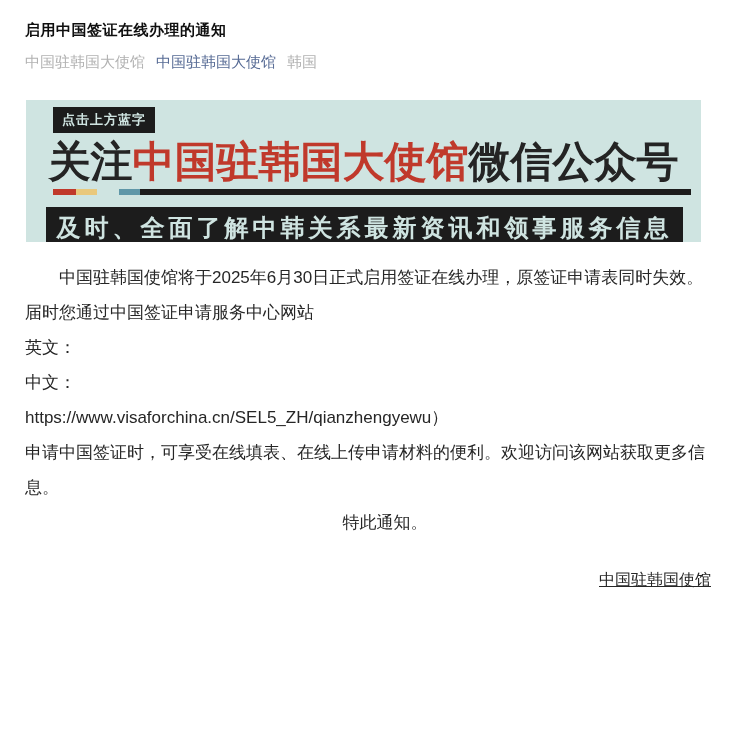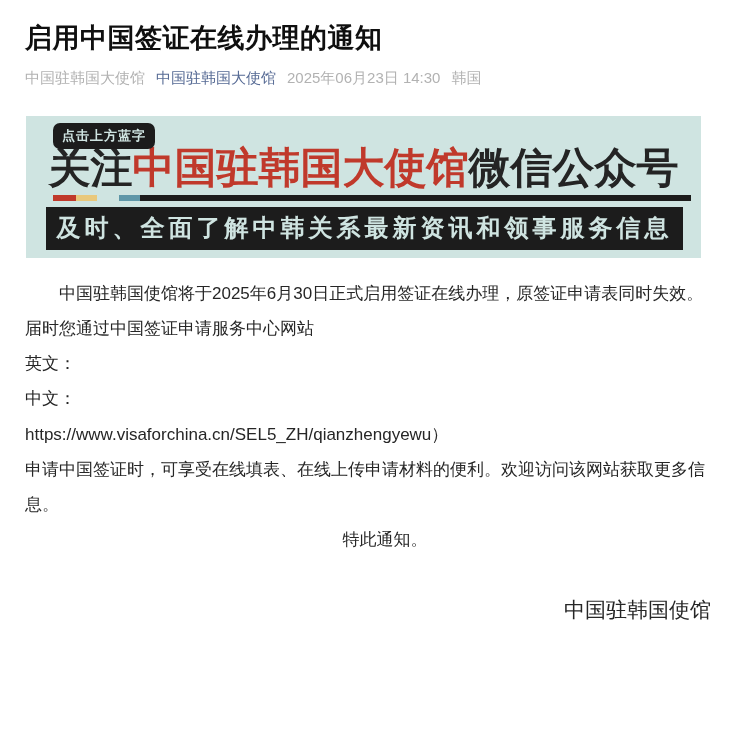--- a/index.html
+++ b/index.html
@@ -9,76 +9,75 @@
   }
   *{margin:0;padding:0;box-sizing:border-box;}
   html,body{background:#ffffff;}
   body{
     width:736px;height:755px;overflow:hidden;
     font-family:"Liberation Sans","DejaVu Sans",sans-serif;
     color:var(--body-text);
   }
   .article{padding:20px 25px 0 25px;}
   .article-title{
-    font-size:27px;font-weight:bold;color:#0f0f0f;
+    font-size:15px;font-weight:bold;color:#0f0f0f;
     line-height:1.35;letter-spacing:.5px;
   }
   .meta-row{
     margin-top:13px;font-size:15px;color:var(--meta-gray);
     display:flex;align-items:baseline;white-space:nowrap;
   }
   .meta-row > *{margin-right:11px;}
   .account-link{color:var(--account-link);cursor:pointer;font-weight:500;}
   
   .banner{
     width:675px;height:142px;margin-top:28px;margin-left:1px;
     background:var(--banner-bg);position:relative;overflow:hidden;cursor:pointer;
   }
   .banner-badge{
     position:absolute;top:7px;left:27px;
     background:var(--banner-dark);color:var(--banner-bg);
-    font-size:13px;font-weight:bold;padding:4px 9px;letter-spacing:1px;border-radius:7px;
+    font-size:13px;font-weight:bold;padding:4px 9px;letter-spacing:1px;
   }
   .banner-headline{
-    padding-top:28px;text-align:center;white-space:nowrap;
+    padding-top:38px;text-align:center;white-space:nowrap;
     font-size:42px;line-height:1.13;color:#242424;font-weight:600;
   }
   .banner-headline .hl{color:var(--banner-red);font-weight:800;}
   .banner-underline{
     display:flex;height:6px;margin:3px 10px 0 27px;
   }
   .banner-underline .seg-red{width:23px;background:var(--banner-red);}
   .banner-underline .seg-yellow{width:21px;background:var(--underline-yellow);}
   .banner-underline .seg-gap{width:22px;}
   .banner-underline .seg-teal{width:21px;background:var(--underline-teal);}
   .banner-underline .seg-black{flex:1;background:var(--banner-dark);}
   .banner-tagline{
-    margin:6px 18px 0 20px;background:var(--banner-dark);
+    margin:12px 18px 0 20px;background:var(--banner-dark);
     color:var(--banner-bg);text-align:center;
     font-size:24px;font-weight:bold;letter-spacing:4px;
     padding:5px 0 6px 0;white-space:nowrap;
   }
   
   .article-body{margin-top:18px;font-size:17px;line-height:2.06;color:var(--body-text);}
   .article-body p{margin:0;}
   .indent{text-indent:2em;}
   .closing{margin-top:8px;text-align:center;}
-  .signature{margin-top:31px;text-align:right;font-size:21px;line-height:2.06;}
+  .signature{margin-top:24px;text-align:right;font-size:16px;line-height:2.06;text-decoration:underline;}
 </style>
 </head>
 <body>
 
 <div class="article">
 
   <h1 class="article-title">启用中国签证在线办理的通知</h1>
 
   <div class="meta-row">
     <span>中国驻韩国大使馆</span>
     <span class="account-link">中国驻韩国大使馆</span>
-    <span>2025年06月23日 14:30</span>
     <span>韩国</span>
   </div>
 
   <div class="banner">
     <div class="banner-badge">点击上方蓝字</div>
     <div class="banner-headline">
       <span>关注</span><span class="hl">中国驻韩国大使馆</span><span>微信公众号</span>
     </div>
     <div class="banner-underline">
       <i class="seg-red"></i>

